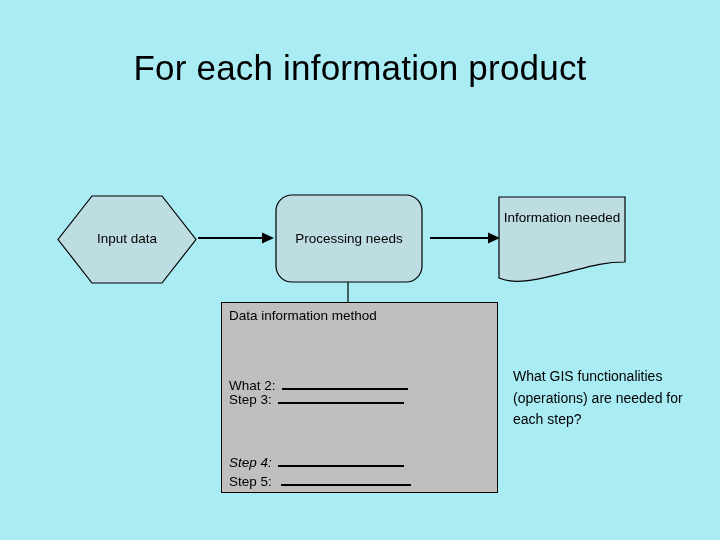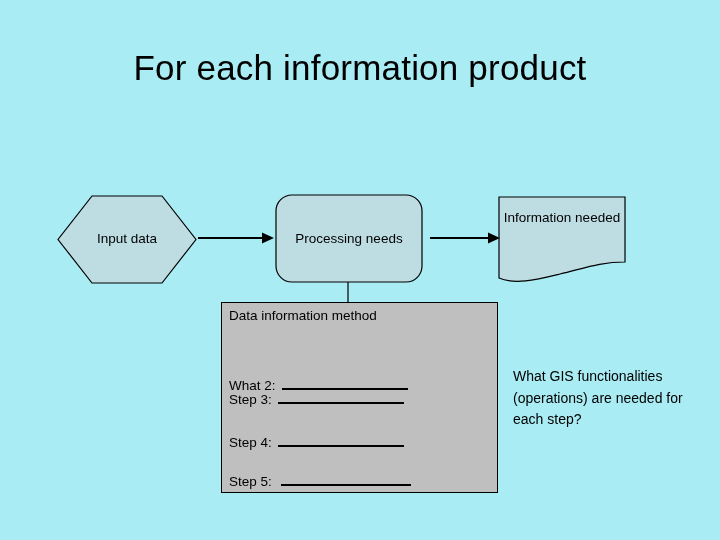--- a/index.html
+++ b/index.html
@@ -122,21 +122,21 @@
   }
   .step-row .step-blank {
     display: inline-block;
     border-bottom: 2px solid #000000;
     height: 13px;
     margin-left: 6px;
   }
   #step-row-1 { top: 344px; }
   #step-row-2 { top: 375px; }
   #step-row-3 { top: 389px; }
-  #step-row-4 { top: 432px; }
+  #step-row-4 { top: 452px; font-style: italic; }
   #step-row-5 { top: 471px; }
 
   #step-row-1 .step-blank { width: 122px; }
   #step-row-2 .step-blank { width: 126px; }
   #step-row-3 .step-blank { width: 126px; }
   #step-row-4 .step-blank { width: 126px; }
   #step-row-5 .step-blank { width: 130px; margin-left: 9px; }
 
   
   #gis-question {

